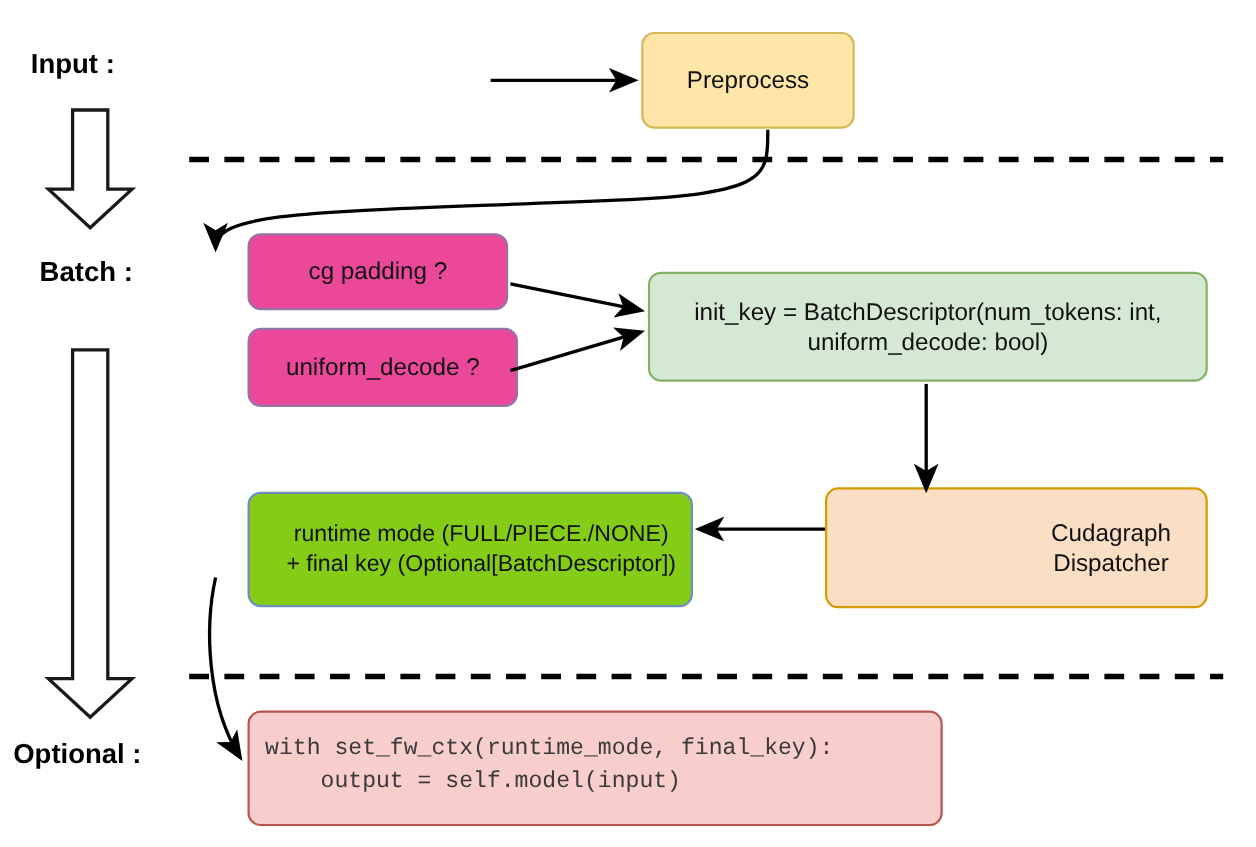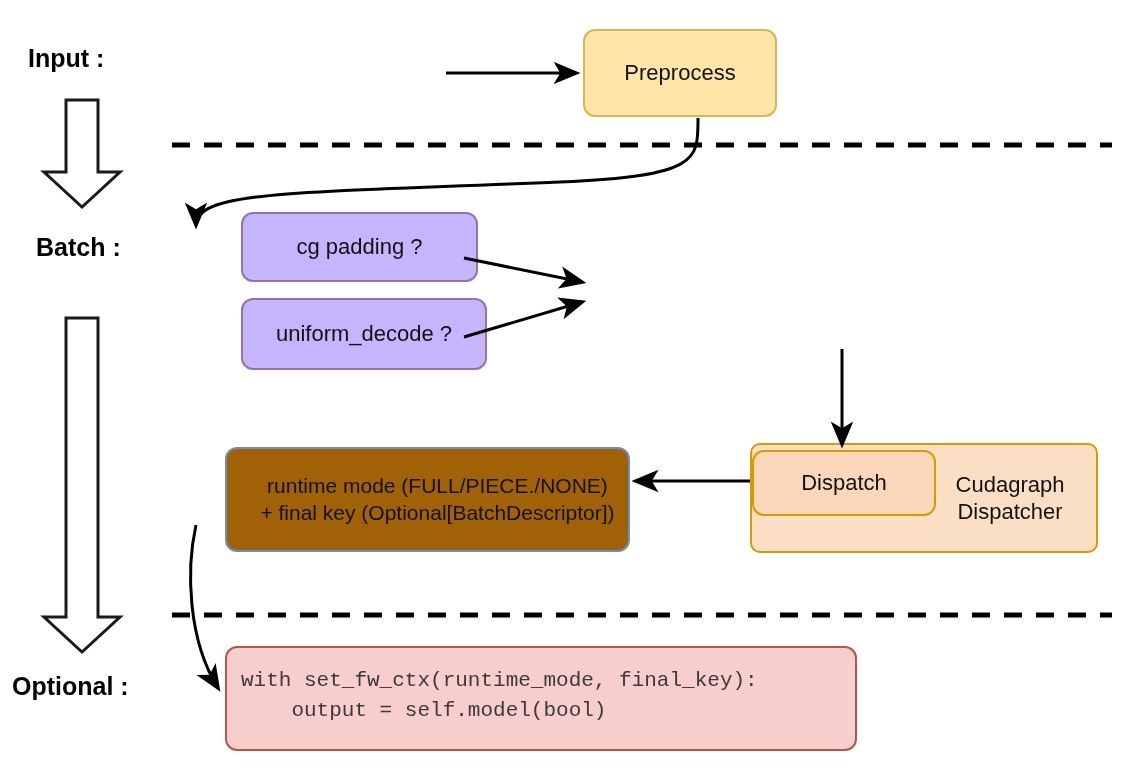--- a/index.html
+++ b/index.html
@@ -37,24 +37,24 @@
     border-width: 2px;
     border-style: solid;
     font-family: "Liberation Sans", sans-serif;
     font-size: 22px;
     line-height: 1.25;
     color: #111111;
     padding: 2px 8px;
   }
   .node-pink   { background: #f8cecc; border-color: #b85450; }
   .node-yellow { background: #ffe6a8; border-color: #d6b656; }
-  .node-purple { background: #c4b5fd; border-color: #9673a6; margin-left: 16px; }
+  .node-purple { background: #ec4899; border-color: #9673a6; }
   .node-green  { background: #d5e8d4; border-color: #82b366; }
-  .node-blue   { background: #a16207; border-color: #6c8ebf; padding-left: 28px; }
-  .node-orange-outer { background: #fbdfc4; border-color: #d79b00; border-radius: 10px; }
+  .node-blue   { background: #84cc16; border-color: #6c8ebf; padding-left: 28px; }
+  .node-orange-outer { background: #fbdfc4; border-color: #d79b00; }
   .node-orange-inner { background: #fad7b9; border-color: #d79b00; }
   .node-code {
     background: #f8cecc;
     border-color: #b85450;
     font-family: "Liberation Mono", monospace;
     font-size: 21px;
     text-align: left;
     justify-content: flex-start;
     align-items: flex-start;
     white-space: pre;
@@ -87,38 +87,39 @@
   </div>
 
   <div class="node node-purple" style="left:225px; top:212px; width:237px; height:70px;">
     <span>cg padding ?</span>
   </div>
 
   <div class="node node-purple" style="left:225px; top:298px; width:246px; height:72px;">
     <span>uniform_decode ?</span>
   </div>
 
+  <div class="node node-green nd-multi" style="left:589px; top:247px; width:509px; height:100px; white-space:pre-line;">
+    <span>init_key = BatchDescriptor(num_tokens: int,
+uniform_decode: bool)</span>
+  </div>
 
   <div class="node node-orange-outer nd-multi" style="left:750px; top:443px; width:348px; height:110px; white-space:pre-line; justify-content:center; padding-left:180px;">
     <span>Cudagraph
 Dispatcher</span>
   </div>
 
-  <div class="node node-orange-inner" style="left:752px; top:450px; width:184px; height:66px;">
-    <span>Dispatch</span>
-  </div>
 
   <div class="node node-blue nd-multi" style="left:225px; top:447px; width:405px; height:105px; white-space:pre-line; font-size:21px;">
     <span>runtime mode (FULL/PIECE./NONE)
 + final key (Optional[BatchDescriptor])</span>
   </div>
 
   <div class="node node-code" style="left:225px; top:646px; width:632px; height:105px;">
     <span>with set_fw_ctx(runtime_mode, final_key):
-    output = self.model(bool)</span>
+    output = self.model(input)</span>
   </div>
 
   <svg class="overlay" viewBox="0 0 1142 770">
     <defs>
       <marker id="ah" viewBox="0 0 12 10" refX="10" refY="5" markerWidth="9" markerHeight="8" orient="auto-start-reverse">
         <path d="M0,0 L12,5 L0,10 L3,5 z" fill="#000000"></path>
       </marker>
     </defs>
 
     <line x1="172" y1="145" x2="1112" y2="145" stroke="#000000" stroke-width="5" stroke-dasharray="18 14"></line>

